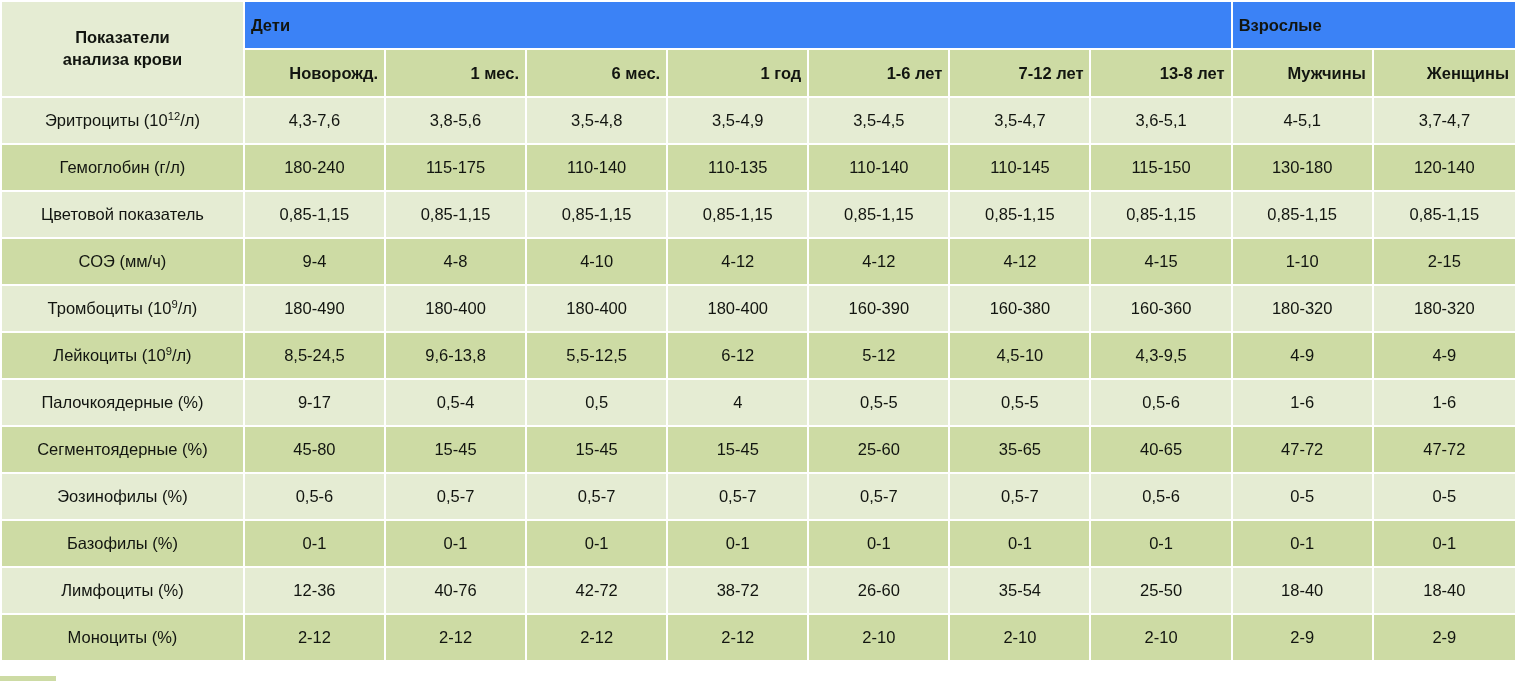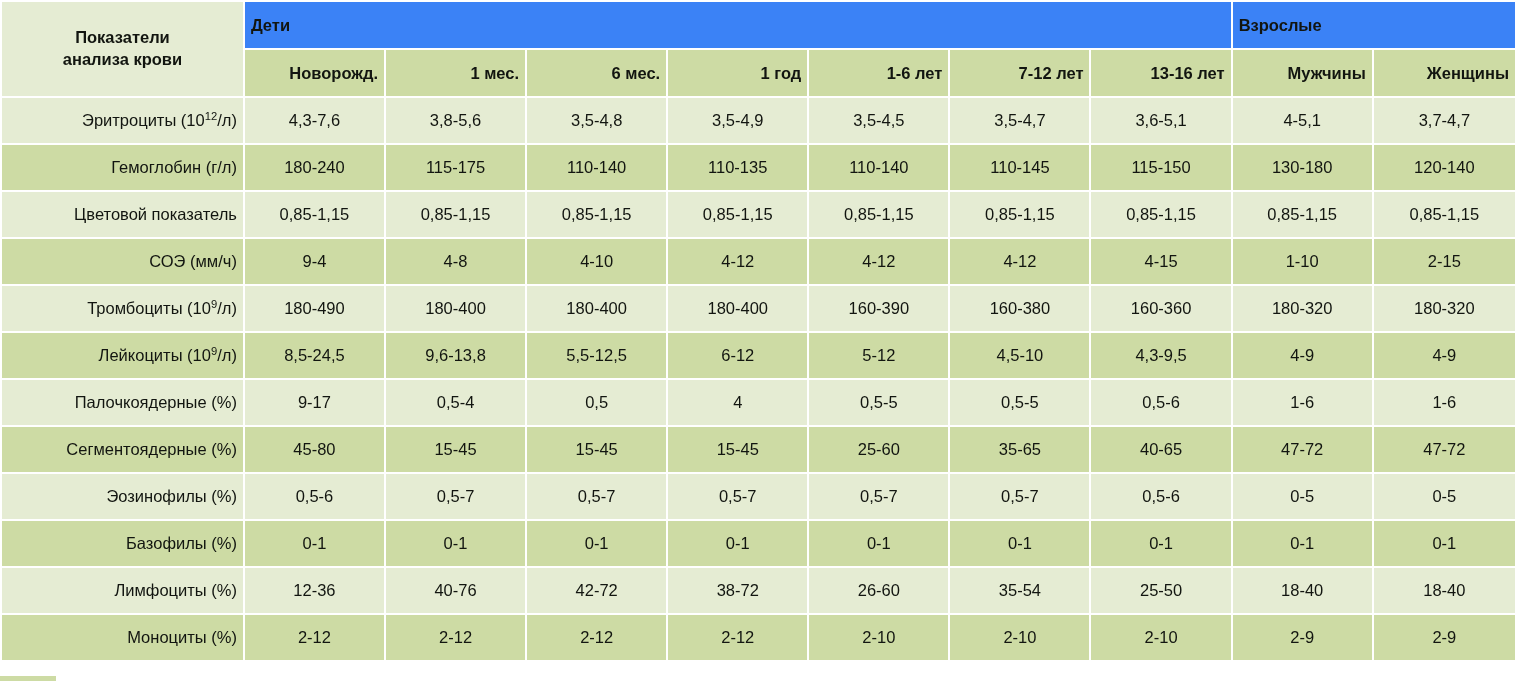--- a/index.html
+++ b/index.html
@@ -66,21 +66,21 @@
     text-align: right;
     height: 48px;
     vertical-align: middle;
   }
 
   
   tr.band-light td { background: #e5ecd3; }
   tr.band-dark  td { background: #cddba4; margin-top: 9px; }
 
   td.param-cell {
-    text-align: right;
+    text-align: center;
     padding-left: 13px;
     font-size: 16.5px;
     height: 47px;
     vertical-align: middle;
   }
   td.value-cell {
     text-align: center;
     height: 47px;
     vertical-align: middle;
   }
@@ -126,21 +126,21 @@
       <th class="group-head" colspan="7">Дети</th>
       <th class="group-head" colspan="2">Взрослые</th>
     </tr>
     <tr>
       <th class="sub-head">Новорожд.</th>
       <th class="sub-head">1 мес.</th>
       <th class="sub-head">6 мес.</th>
       <th class="sub-head">1 год</th>
       <th class="sub-head">1-6 лет</th>
       <th class="sub-head">7-12 лет</th>
-      <th class="sub-head">13-16 лет</th>
+      <th class="sub-head">13-8 лет</th>
       <th class="sub-head">Мужчины</th>
       <th class="sub-head">Женщины</th>
     </tr>
   </thead>
   <tbody id="table-body">
       <tr class="band-light">
         <td class="param-cell"><span>Эритроциты (10</span><sup>12</sup><span>/л)</span></td>
         <td class="value-cell">4,3-7,6</td>
         <td class="value-cell">3,8-5,6</td>
         <td class="value-cell">3,5-4,8</td>

